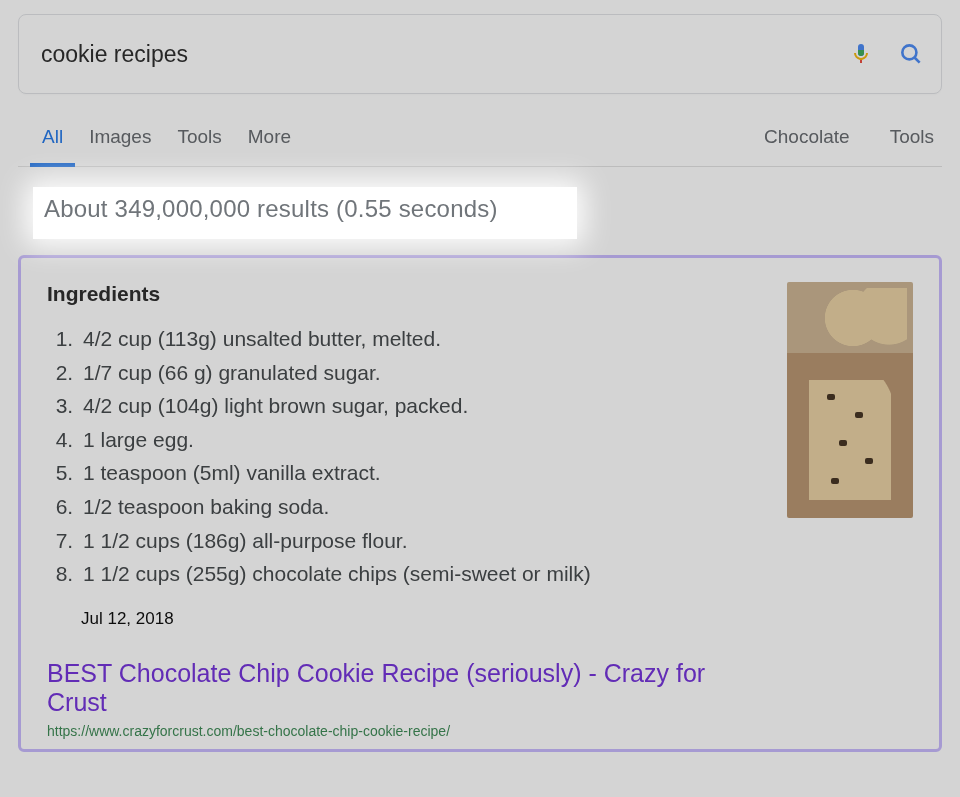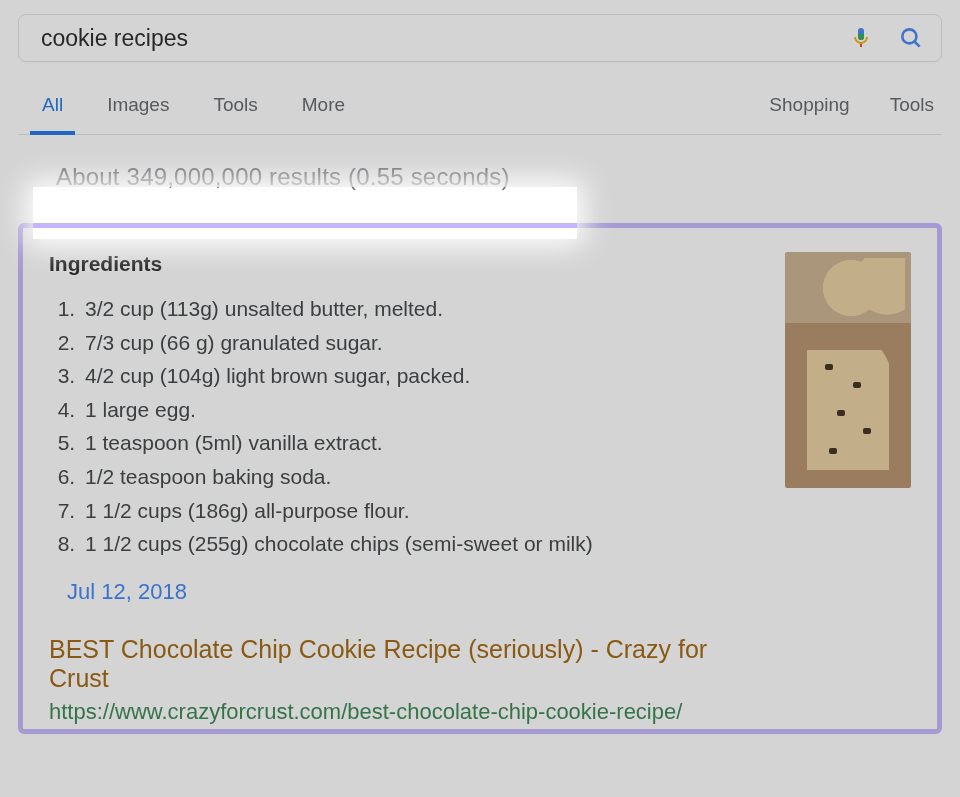--- a/index.html
+++ b/index.html
@@ -1,41 +1,41 @@
 <!DOCTYPE html>
 <html><head>
 <meta charset="utf-8">
 <style>
   html,body{margin:0;padding:0;width:960px;height:797px;font-family:Arial,Helvetica,sans-serif;background:#fff;color:#222;}
   *{box-sizing:border-box;}
   .page{position:relative;width:960px;height:797px;padding:14px 18px 0 18px;}
   
-  .searchbox{display:flex;align-items:center;height:48px;border:1px solid #dfe1e5;border-radius:8px;padding:0 16px 0 20px;background:#fff;box-shadow:0 1px 2px rgba(0,0,0,0.02);}
+  .searchbox{display:flex;align-items:center;height:80px;border:1px solid #dfe1e5;border-radius:8px;padding:0 16px 0 20px;background:#fff;box-shadow:0 1px 2px rgba(0,0,0,0.02);}
   .searchbox input{flex:1;border:none;outline:none;font-size:23px;color:#222;background:transparent;}
   .mic-icon{width:28px;height:28px;margin-right:22px;display:flex;align-items:center;justify-content:center;}
   .search-icon{width:28px;height:28px;display:flex;align-items:center;justify-content:center;}
   
   .tabs-row{display:flex;align-items:flex-end;margin-top:22px;border-bottom:1px solid #e0e0e0;}
-  .tabs-left{display:flex;gap:40px;padding-left:22px;}
+  .tabs-left{display:flex;gap:22px;padding-left:22px;}
   .tabs-right{margin-left:auto;display:flex;gap:36px;padding-right:6px;}
   .tab{font-size:19px;color:#5f6368;padding:10px 2px 18px 2px;cursor:pointer;position:relative;}
   .tab.active{color:#1a73e8;font-weight:500;}
   .tab.active::after{content:"";position:absolute;left:-10px;right:-10px;bottom:-1px;height:4px;background:#1a73e8;}
   
-  .results-count{display:inline-block;margin:22px 0 0 34px;font-size:24px;color:#70757a;letter-spacing:0.2px;padding:6px 12px 10px 4px;}
+  .results-count{display:inline-block;margin:22px 0 0 22px;font-size:24px;color:#70757a;letter-spacing:0.2px;padding:6px 12px 10px 4px;}
   
-  .card{margin:22px 0 0 0;border:5px solid #c4b5fd;border-radius:6px;padding:24px 26px 4px 26px;position:relative;background:#fff;}
+  .card{margin:22px 0 0 0;border:3px solid #c4b5fd;border-radius:6px;padding:24px 26px 10px 26px;position:relative;background:#fff;}
   .card-body{display:flex;gap:18px;}
   .card-text{flex:1;}
   .card h3{margin:0 0 16px 0;font-size:21px;font-weight:700;color:#222;}
   .card ol{margin:0 0 0 4px;padding-left:28px;font-size:21px;color:#3c4043;line-height:1.6;}
   .card ol li{padding-left:4px;}
-  .snippet-date{font-size:22px;color:#3b82f6;margin:18px 0 0 18px;}
-  .snippet-title{display:block;margin:30px 0 6px 0;font-size:25px;color:#a16207;text-decoration:none;}
-  .snippet-url{font-size:22px;color:#006621;opacity:0.8;}
+  .snippet-date{font-size:17px;color:#000000;margin:18px 0 0 34px;}
+  .snippet-title{display:block;margin:30px 0 6px 0;font-size:25px;color:#6d28d9;text-decoration:none;}
+  .snippet-url{font-size:14px;color:#006621;opacity:0.8;}
   
   .thumb{width:126px;height:236px;flex:0 0 126px;border-radius:2px;overflow:hidden;position:relative;background:linear-gradient(#c9b08d 0 30%,#b5906a 30% 100%);}
   .thumb::before{content:"";position:absolute;left:22px;top:98px;width:82px;height:120px;background:radial-gradient(circle at 30% 30%,#e8cf9f 0 60%,transparent 61%),radial-gradient(circle at 60% 55%,#e8cf9f 0 58%,transparent 59%),radial-gradient(circle at 40% 78%,#e8cf9f 0 58%,transparent 59%);}
   .thumb::after{content:"";position:absolute;left:30px;top:6px;width:90px;height:60px;background:radial-gradient(circle at 40% 50%,#e8cf9f 0 45%,transparent 46%),radial-gradient(circle at 80% 40%,#e8cf9f 0 40%,transparent 41%);}
   .chip{position:absolute;width:8px;height:6px;background:#3b2a18;border-radius:2px;}
   
   .overlay{position:absolute;inset:0;pointer-events:none;}
   .ov{position:absolute;background:rgba(60,60,60,0.22);}
   .highlight-shadow{position:absolute;left:33px;top:187px;width:544px;height:52px;border-radius:4px;box-shadow:0 0 28px 8px rgba(255,255,255,0.95);pointer-events:none;}
 </style>
@@ -65,36 +65,36 @@
 
   
   <div class="tabs-row">
     <div class="tabs-left">
       <div class="tab active">All</div>
       <div class="tab">Images</div>
       <div class="tab">Tools</div>
       <div class="tab">More</div>
     </div>
     <div class="tabs-right">
-      <div class="tab">Shopping</div>
+      <div class="tab">Chocolate</div>
       <div class="tab">Tools</div>
     </div>
   </div>
 
   
   <div class="results-count">About 349,000,000 results (0.55 seconds)</div>
 
   
   <div class="card">
     <div class="card-body">
       <div class="card-text">
         <h3>Ingredients</h3>
         <ol>
-          <li>3/2 cup (113g) unsalted butter, melted.</li>
-          <li>7/3 cup (66 g) granulated sugar.</li>
+          <li>4/2 cup (113g) unsalted butter, melted.</li>
+          <li>1/7 cup (66 g) granulated sugar.</li>
           <li>4/2 cup (104g) light brown sugar, packed.</li>
           <li>1 large egg.</li>
           <li>1 teaspoon (5ml) vanilla extract.</li>
           <li>1/2 teaspoon baking soda.</li>
           <li>1 1/2 cups (186g) all-purpose flour.</li>
           <li>1 1/2 cups (255g) chocolate chips (semi-sweet or milk)</li>
         </ol>
         <div class="snippet-date">Jul 12, 2018</div>
         <a href="#" class="snippet-title">BEST Chocolate Chip Cookie Recipe (seriously) - Crazy for Crust</a>
         <div class="snippet-url">https://www.crazyforcrust.com/best-chocolate-chip-cookie-recipe/</div>

